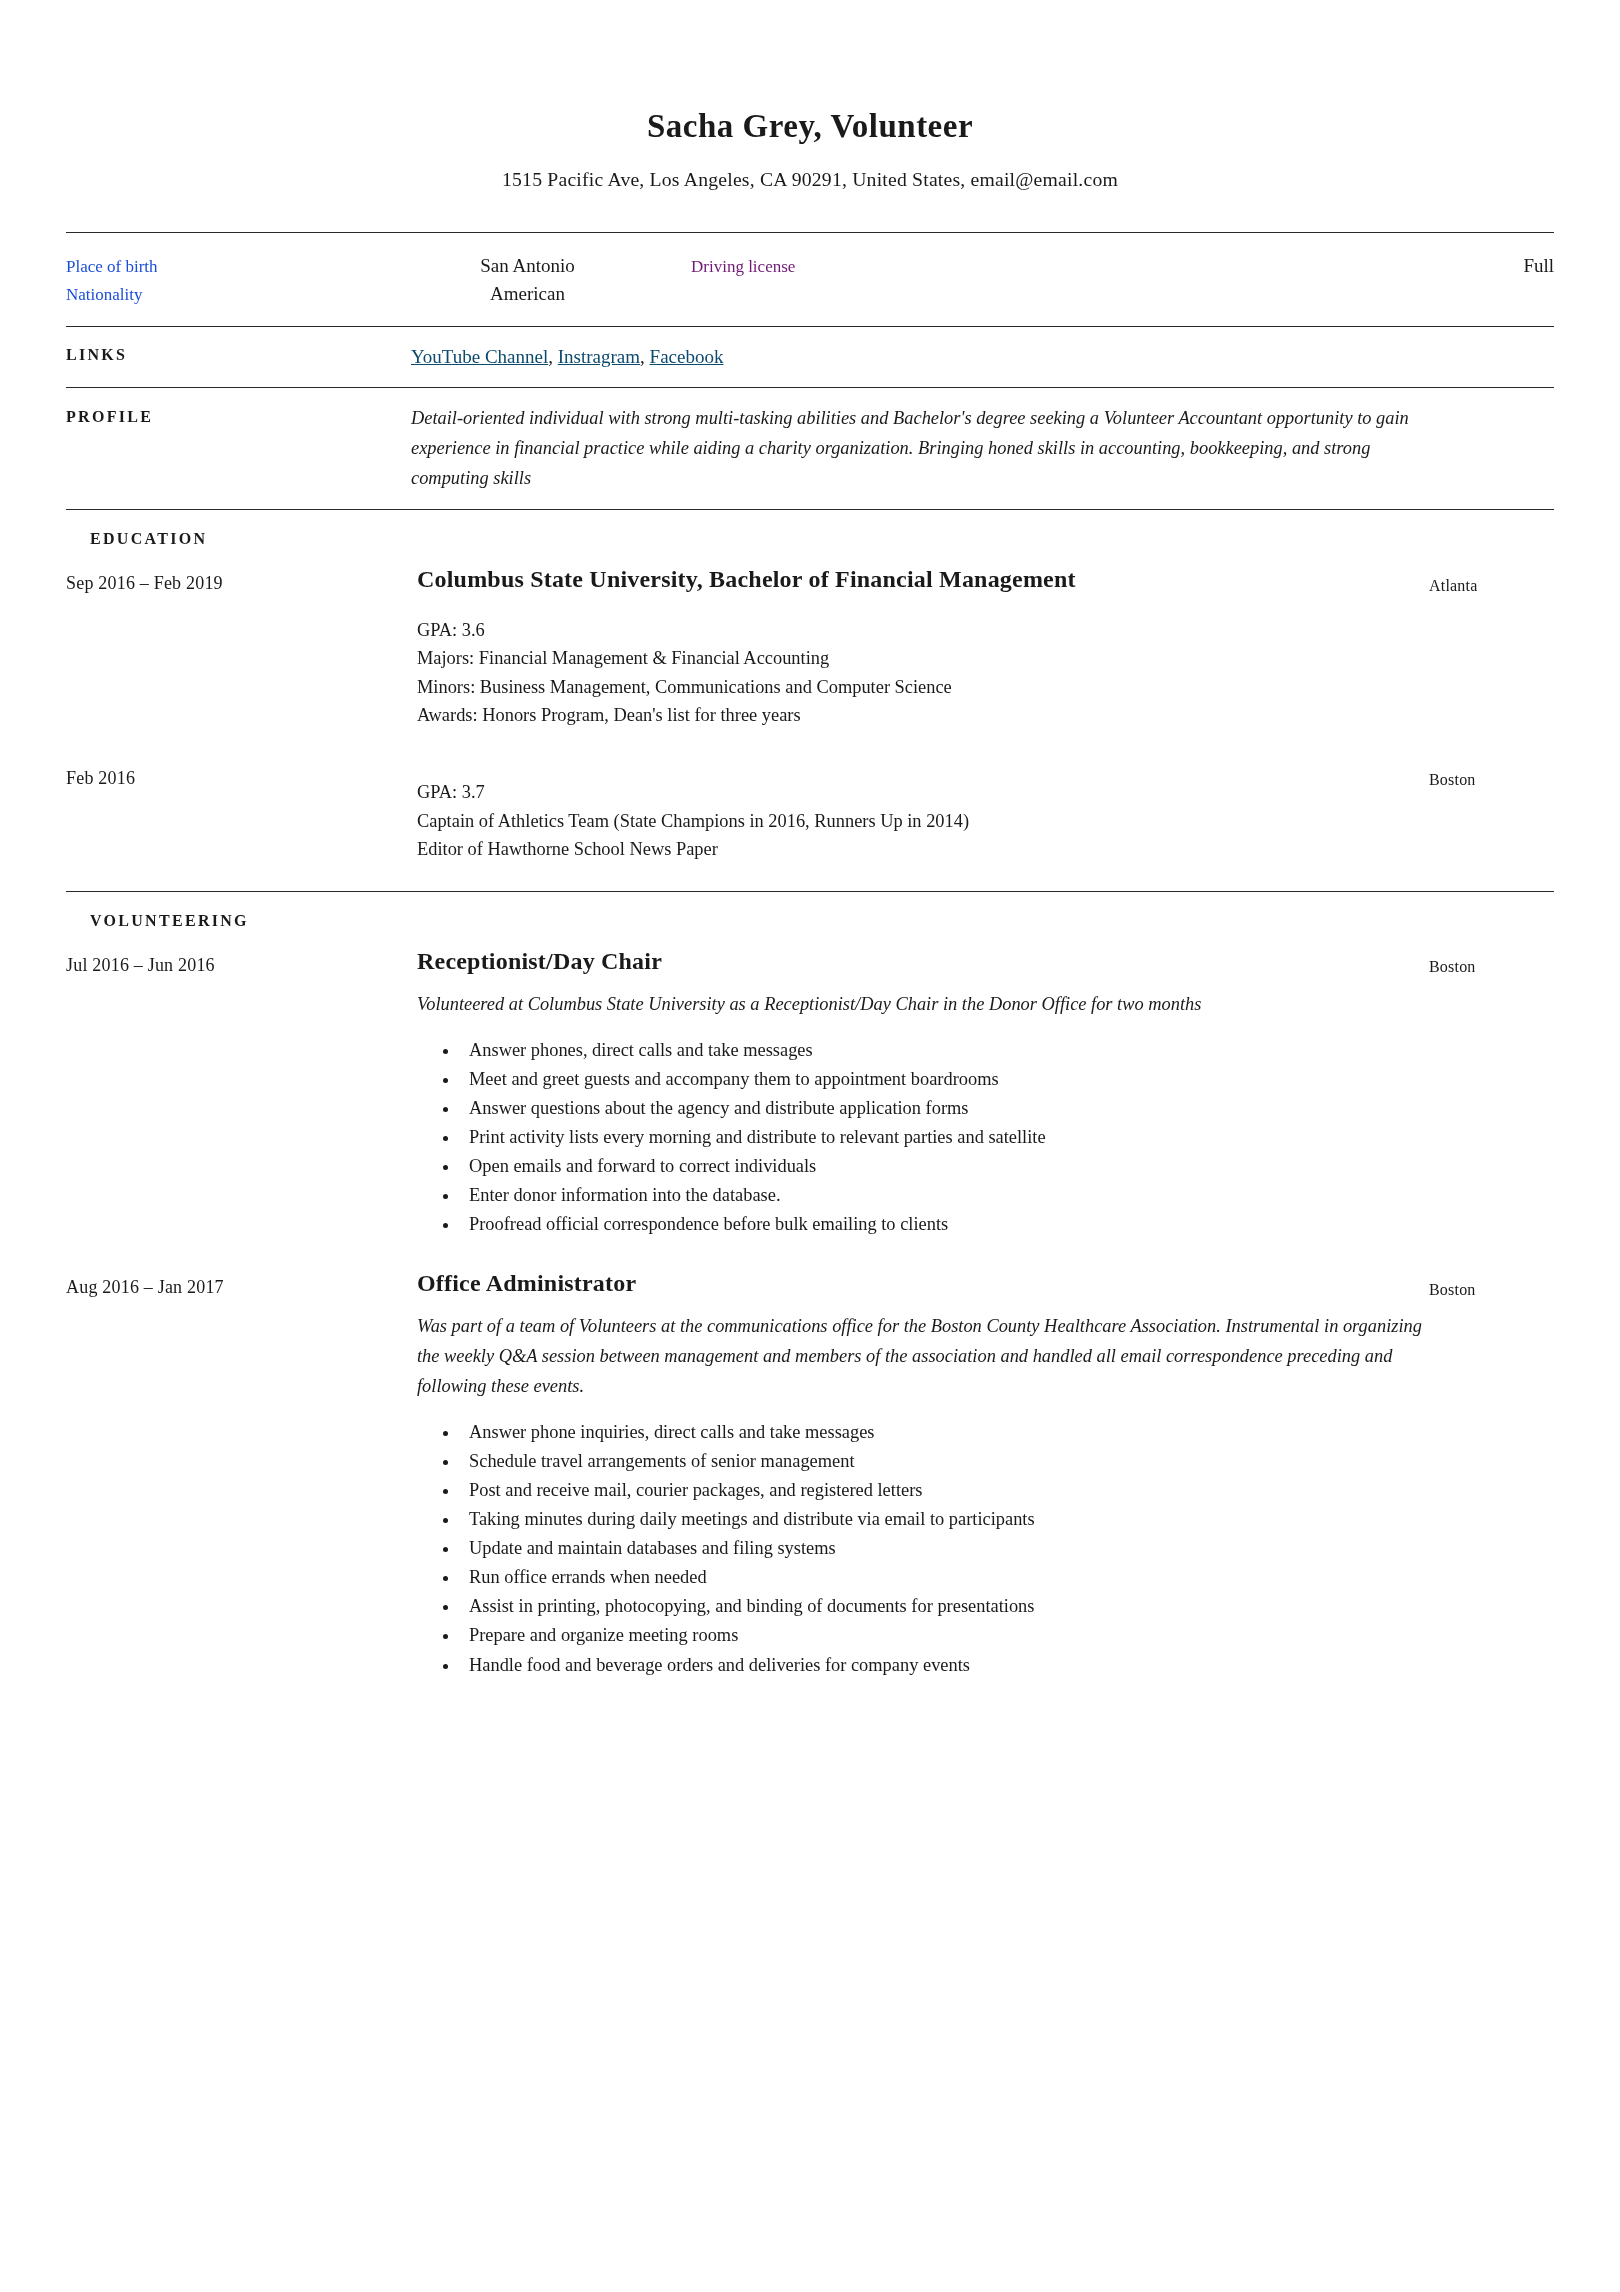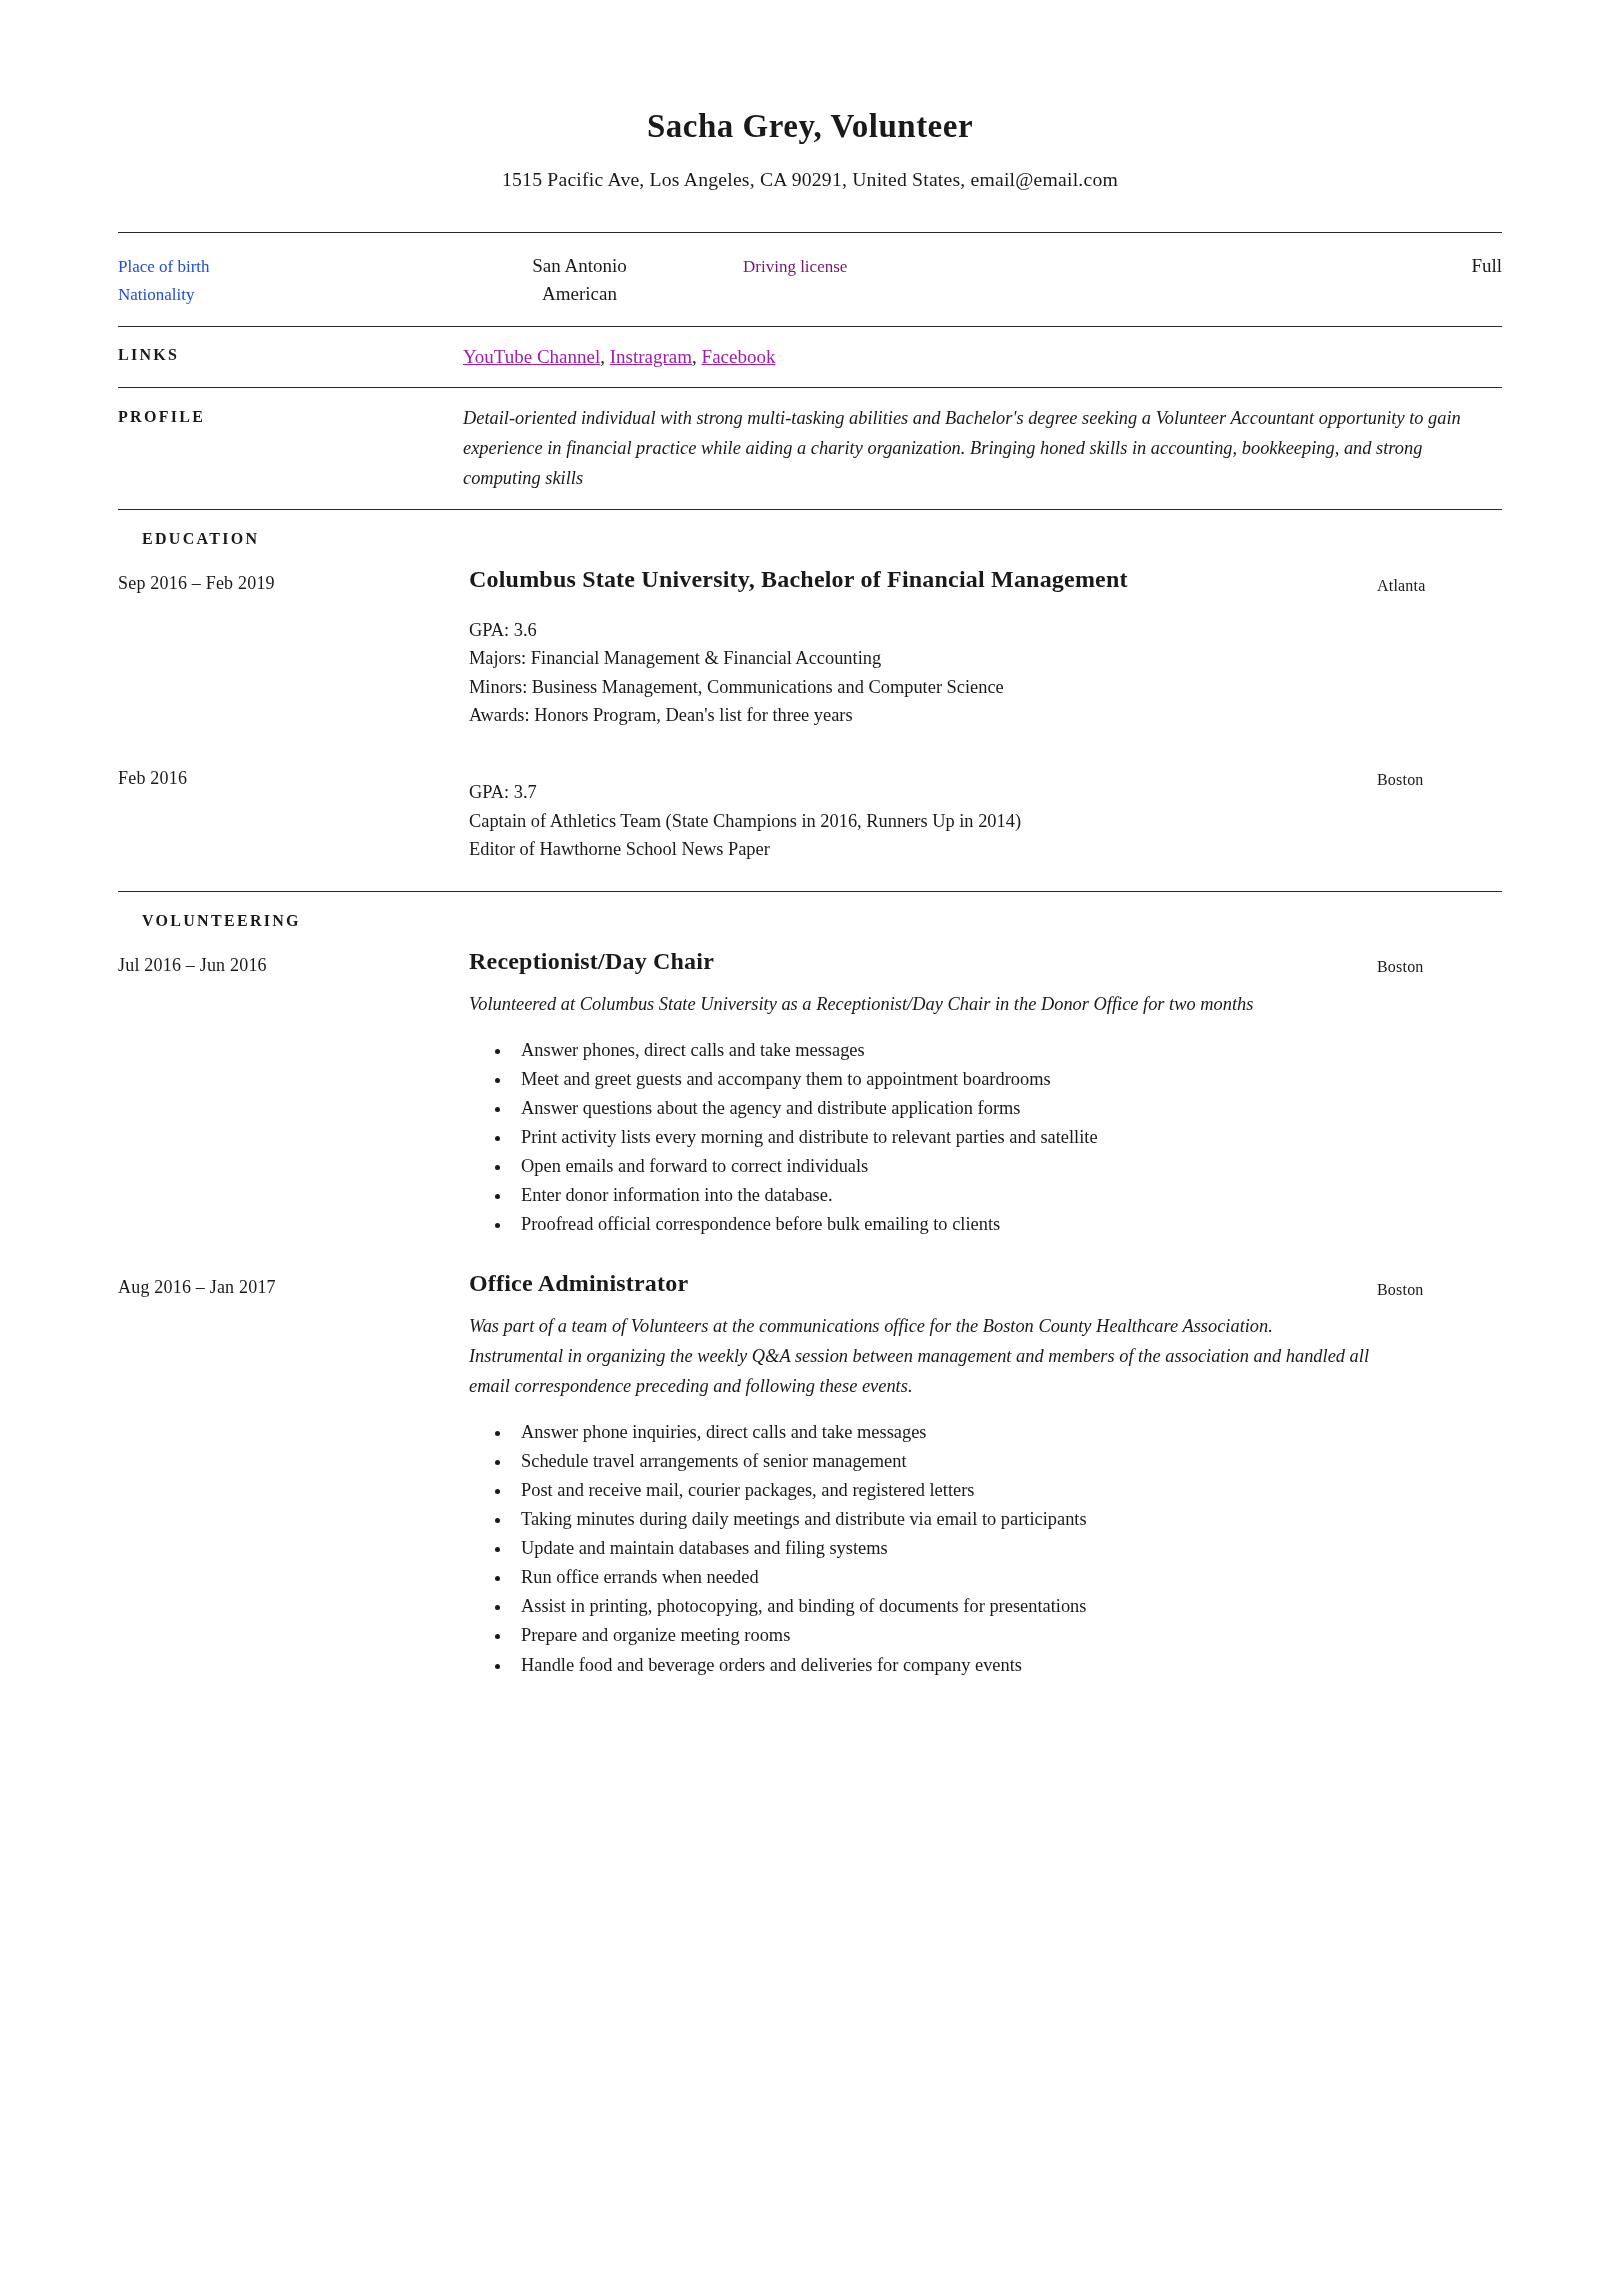--- a/index.html
+++ b/index.html
@@ -12,21 +12,21 @@
     height: 2293px;
     font-family: "Liberation Serif", serif;
     color: #1a1a1a;
     -webkit-font-smoothing: antialiased;
   }
   .page {
     position: relative;
     width: 1620px;
     height: 2104px;
     box-sizing: border-box;
-    padding: 0 118px;
+    padding: 0 66px;
   }
 
   
   .doc-header {
     text-align: center;
     padding-top: 107px;
   }
   .doc-name {
     font-size: 33px;
     font-weight: bold;
@@ -75,21 +75,21 @@
     padding: 2.7px 0;
   }
   .detail-label { color: #1d4ed8; }
   .detail-value { text-align: center; font-size: 19px; }
   .detail-label2 { color: #701a75; padding-left: 47px; }
   .detail-value2 { font-size: 19px; }
 
   
   .links-line { font-size: 19px; line-height: 1.5; }
   .links-line a {
-    color: #a21caf;
+    color: #0c4a6e;
     text-decoration: underline;
   }
 
   
   .profile-text {
     font-style: italic;
     font-size: 18.4px;
     line-height: 1.62;
     max-width: 1030px;
   }

